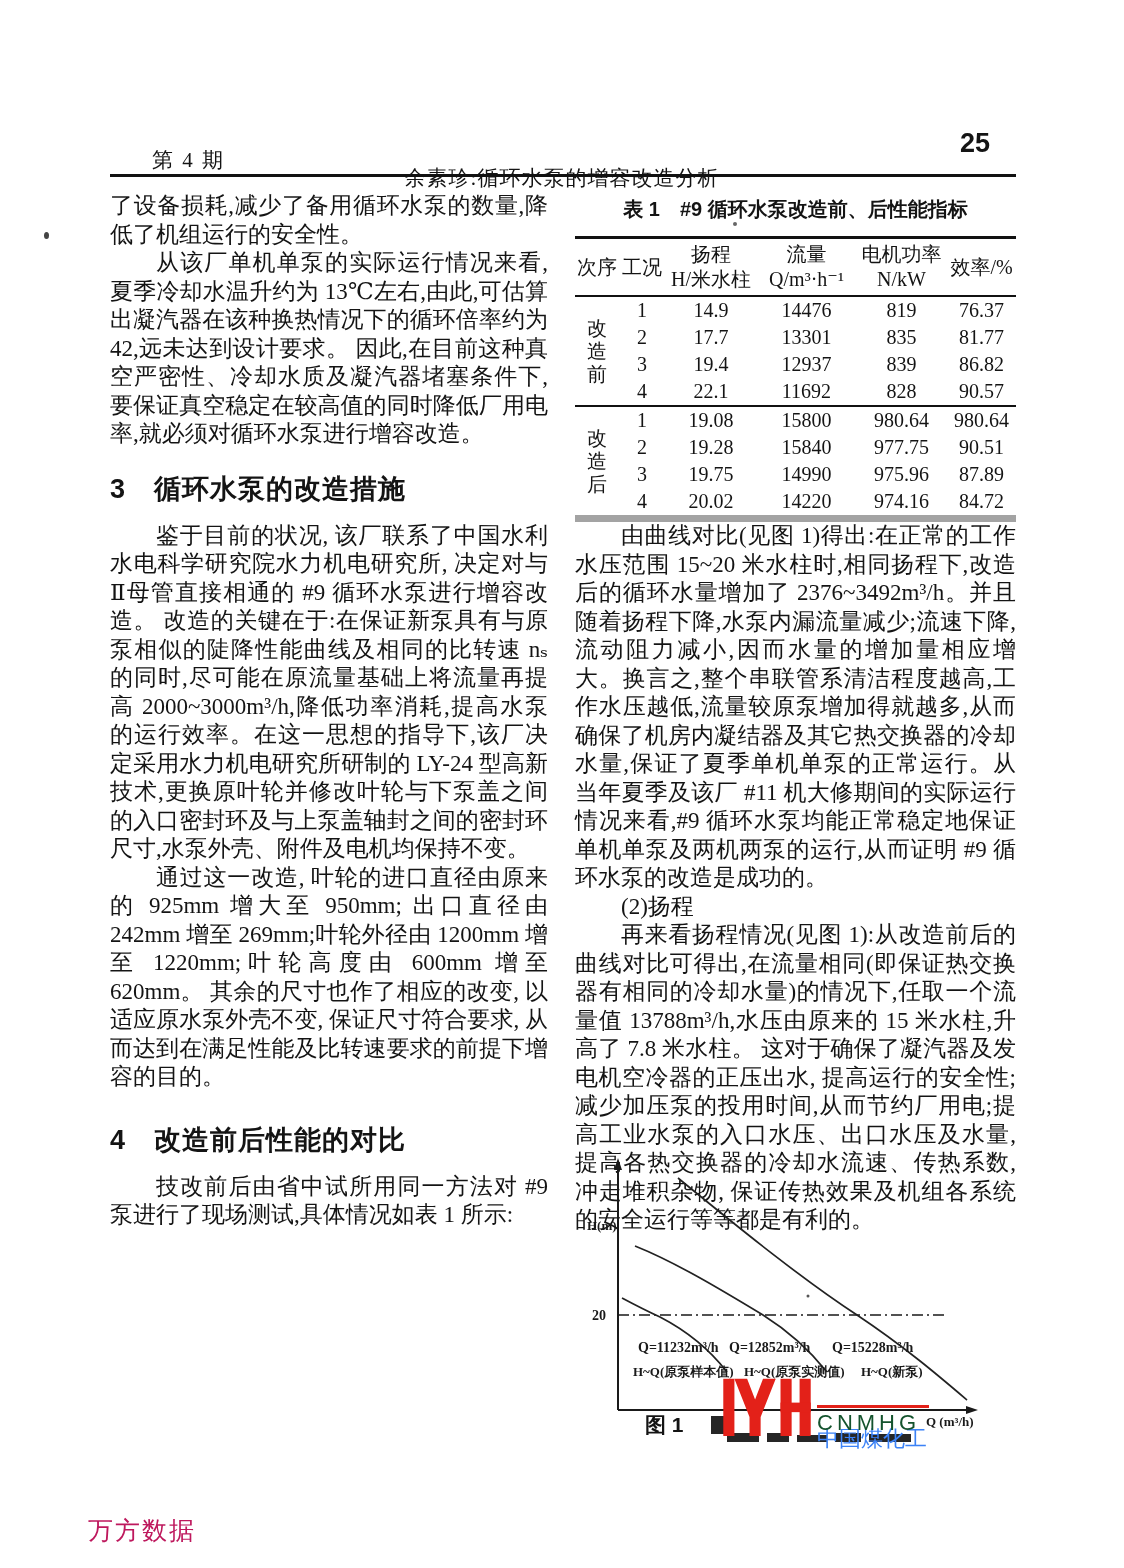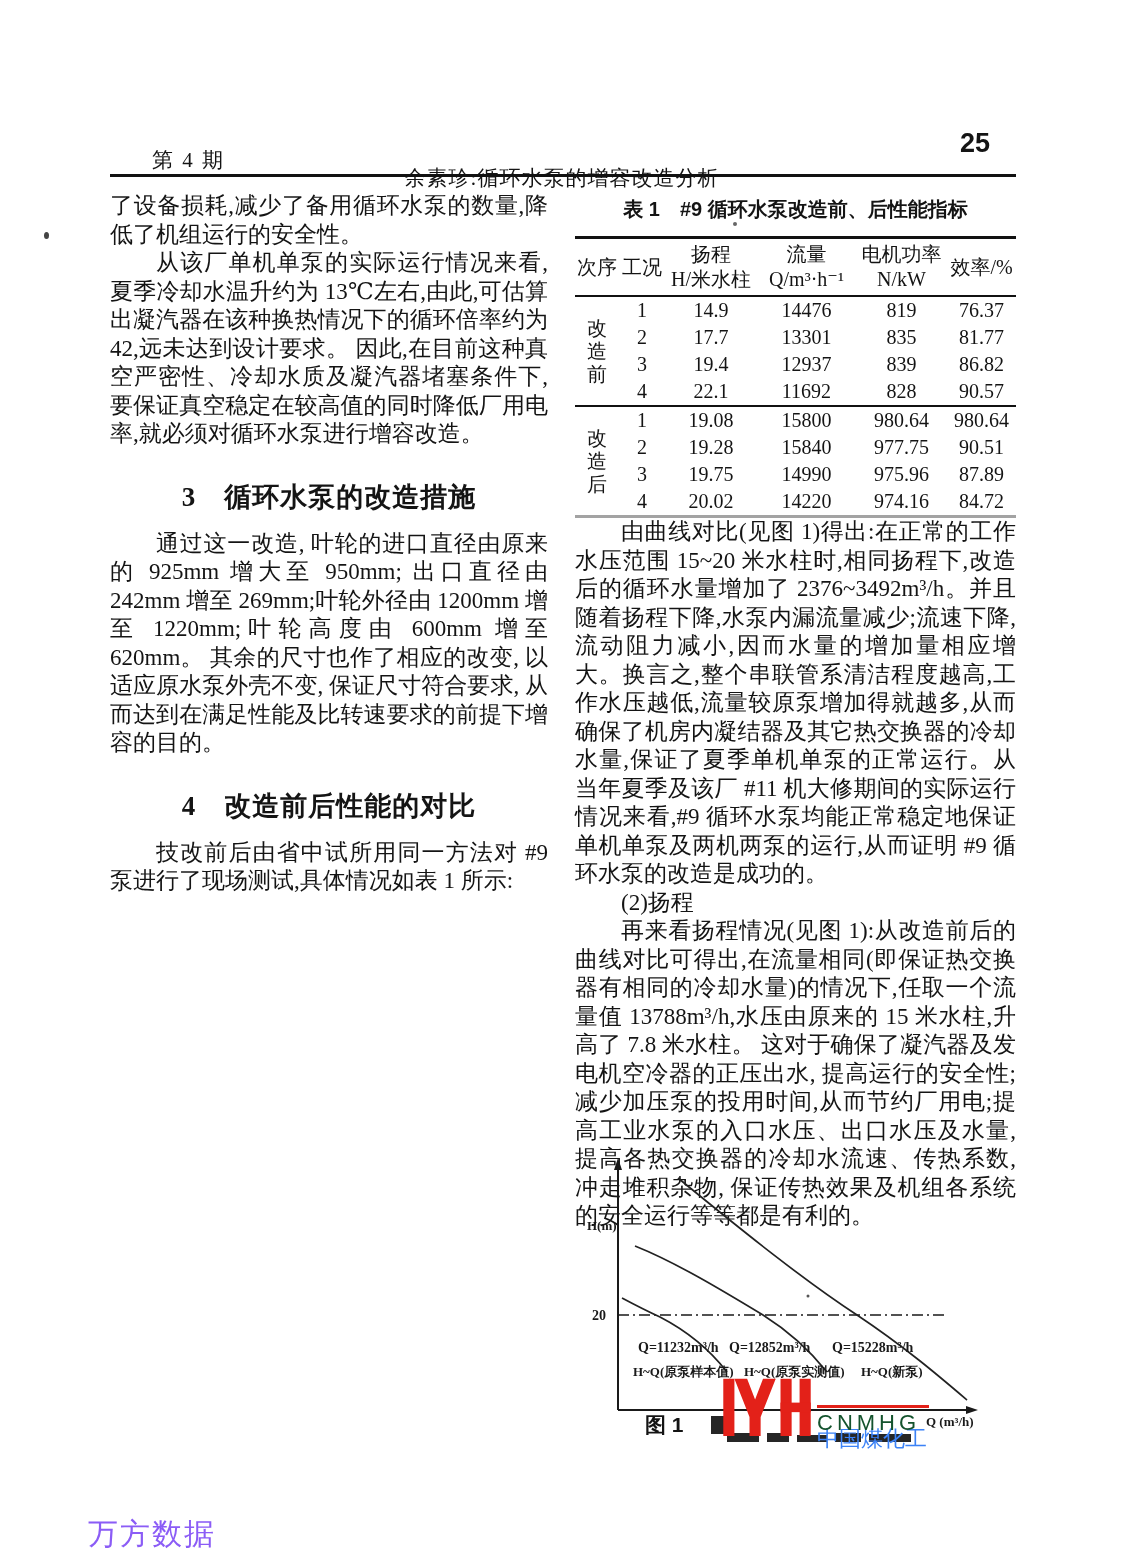--- a/index.html
+++ b/index.html
@@ -10,66 +10,67 @@
   .hdr-title{position:absolute;left:0;top:164px;width:1124px;text-align:center;font-size:21px;letter-spacing:1px;}
   .hdr-page{position:absolute;right:134px;top:128px;font-size:27px;font-weight:bold;
             font-family:"Liberation Sans","DejaVu Sans",sans-serif;}
   .hdr-rule{position:absolute;left:110px;top:174px;width:906px;height:3px;background:#111;}
   .speck{position:absolute;background:#444;border-radius:50%;}
   
   .col{position:absolute;}
   .col p{margin:0;font-size:23px;line-height:28.5px;text-align:justify;text-justify:inter-character;
          text-indent:2em;}
   .col p.noind{text-indent:0;}
-  .col h2{margin:30px 0 15px 0;font-size:27px;font-weight:bold;letter-spacing:1px;
-          font-family:Liberation Serif, serif;text-align:center;}
+  .col h2{margin:22px 0 15px 0;font-size:27px;font-weight:bold;letter-spacing:1px;
+          font-family:Liberation Sans, sans-serif;}
   .col h2.h4{margin-top:30px;}
   .col p.subhead{margin-top:14px;}
   
   .tbl-title{width:441px;text-align:center;font-size:20px;font-weight:bold;margin:0 0 13px 0;
              font-family:"Liberation Sans","DejaVu Sans",sans-serif;}
   table.perf{border-collapse:collapse;width:441px;table-layout:fixed;
-             border-top:3px solid #111;border-bottom:3px solid #a3a3a3;}
+             border-top:3px solid #111;border-bottom:7px solid #a3a3a3;}
   table.perf th{font-weight:normal;font-size:20px;line-height:25px;padding:3px 0;
                 border-bottom:2px solid #111;text-align:center;vertical-align:middle;}
   table.perf td{font-size:20px;height:27px;text-align:center;vertical-align:middle;padding:0;}
   table.perf tbody.g2{border-top:2px solid #111;}
   td.glabel span{display:inline-block;width:1.1em;line-height:23px;word-break:break-all;font-size:20px;}
   
   .fig{position:absolute;left:575px;top:1156px;width:450px;height:330px;}
   .fig svg text{font-family:"Liberation Serif","DejaVu Serif",serif;fill:#1a1a1a;font-weight:bold;}
   .fig-caption{position:absolute;left:70px;top:255px;font-size:21px;font-weight:bold;
                font-family:"Liberation Sans","DejaVu Sans",sans-serif;}
   .smudge{position:absolute;background:#262626;}
   .wm-logo{position:absolute;left:148px;top:218px;}
   .wm-cn{position:absolute;left:242px;top:221px;font-size:22px;color:#3b82f6;
          font-family:"Liberation Sans","DejaVu Sans",sans-serif;white-space:nowrap;margin-top:47px;}
   .wm-underline{position:absolute;left:242px;top:249px;width:112px;height:3px;background:#e32119;}
   .wm-en{position:absolute;left:242px;top:254px;font-size:22px;color:#14532d;letter-spacing:4px;
          font-family:"Liberation Sans","DejaVu Sans",sans-serif;white-space:nowrap;}
   
-  .footer-brand{position:absolute;left:88px;top:1514px;font-size:30px;color:#8b5cf6;letter-spacing:2px;
+  .footer-brand{position:absolute;left:88px;top:1514px;font-size:25px;color:#be185d;letter-spacing:2px;
                 font-family:"Liberation Sans","DejaVu Sans",sans-serif;}
 </style>
 </head>
 <body>
 
 <div class="page">
 
   <div class="hdr-issue">第 4 期</div>
   <div class="hdr-title">余素珍:循环水泵的增容改造分析</div>
   <div class="hdr-page">25</div>
   <div class="hdr-rule"></div>
   <div class="speck" style="left:44px;top:232px;width:5px;height:7px;"></div>
   <div class="speck" style="left:733px;top:222px;width:4px;height:4px;background:#666;"></div>
 
   <div class="col" style="left:110px;top:192px;width:438px;">
     <p class="noind">了设备损耗,减少了备用循环水泵的数量,降低了机组运行的安全性。</p>
     <p>从该厂单机单泵的实际运行情况来看, 夏季冷却水温升约为 13℃左右,由此,可估算出凝汽器在该种换热情况下的循环倍率约为 42,远未达到设计要求。 因此,在目前这种真空严密性、冷却水质及凝汽器堵塞条件下, 要保证真空稳定在较高值的同时降低厂用电率,就必须对循环水泵进行增容改造。</p>
     <h2>3　循环水泵的改造措施</h2>
+    <p>鉴于目前的状况, 该厂联系了中国水利水电科学研究院水力机电研究所, 决定对与Ⅱ母管直接相通的 #9 循环水泵进行增容改造。 改造的关键在于:在保证新泵具有与原泵相似的陡降性能曲线及相同的比转速 nₛ 的同时,尽可能在原流量基础上将流量再提高 2000~3000m³/h,降低功率消耗,提高水泵的运行效率。在这一思想的指导下,该厂决定采用水力机电研究所研制的 LY-24 型高新技术,更换原叶轮并修改叶轮与下泵盖之间的入口密封环及与上泵盖轴封之间的密封环尺寸,水泵外壳、附件及电机均保持不变。</p>
     <p>通过这一改造, 叶轮的进口直径由原来的 925mm 增大至 950mm; 出口直径由 242mm 增至 269mm;叶轮外径由 1200mm 增至 1220mm;叶轮高度由 600mm 增至 620mm。 其余的尺寸也作了相应的改变, 以适应原水泵外壳不变, 保证尺寸符合要求, 从而达到在满足性能及比转速要求的前提下增容的目的。</p>
     <h2 class="h4">4　改造前后性能的对比</h2>
     <p>技改前后由省中试所用同一方法对 #9 泵进行了现场测试,具体情况如表 1 所示:</p>
   </div>
 
   <div class="col" style="left:575px;top:196px;width:441px;">
     <div class="tbl-title">表 1　#9 循环水泵改造前、后性能指标</div>
 
     <table class="perf">
       <colgroup>

